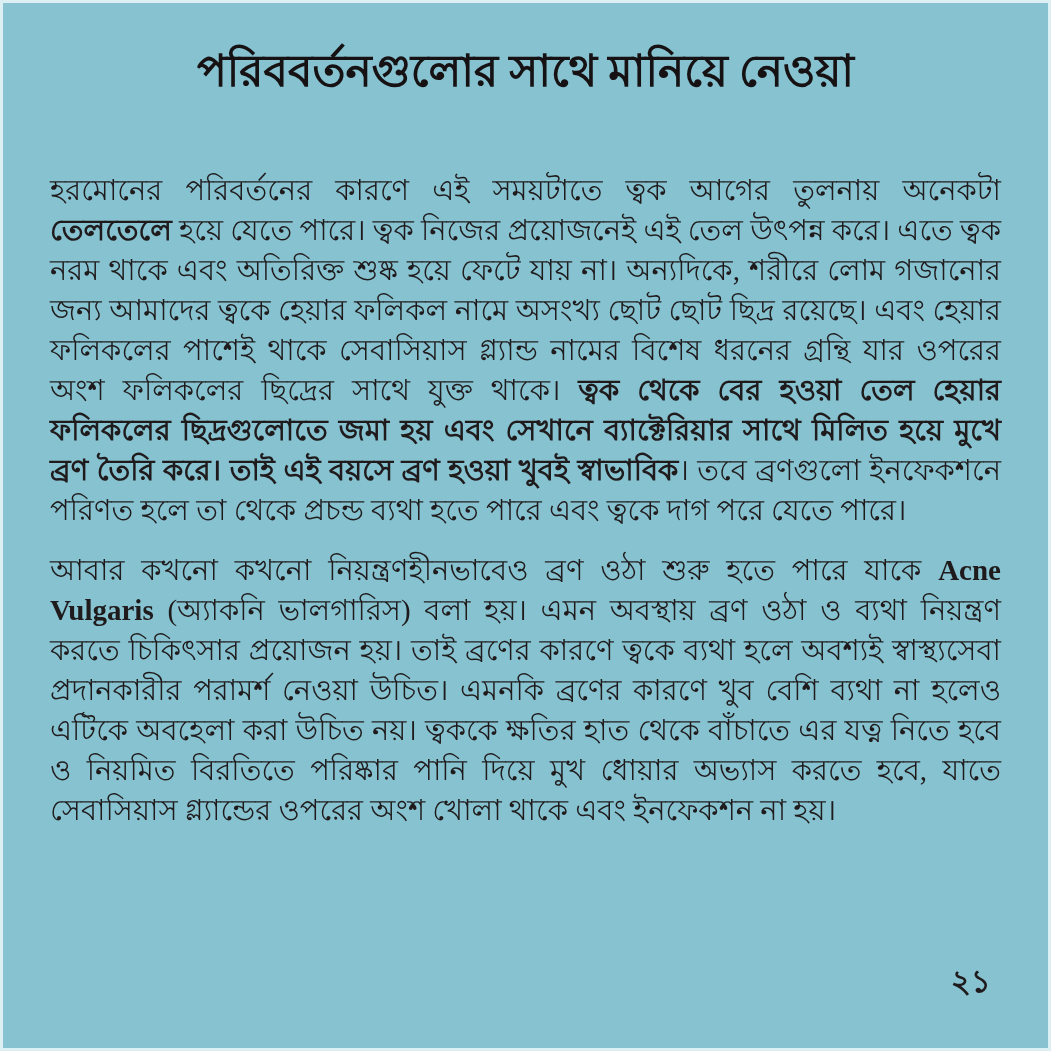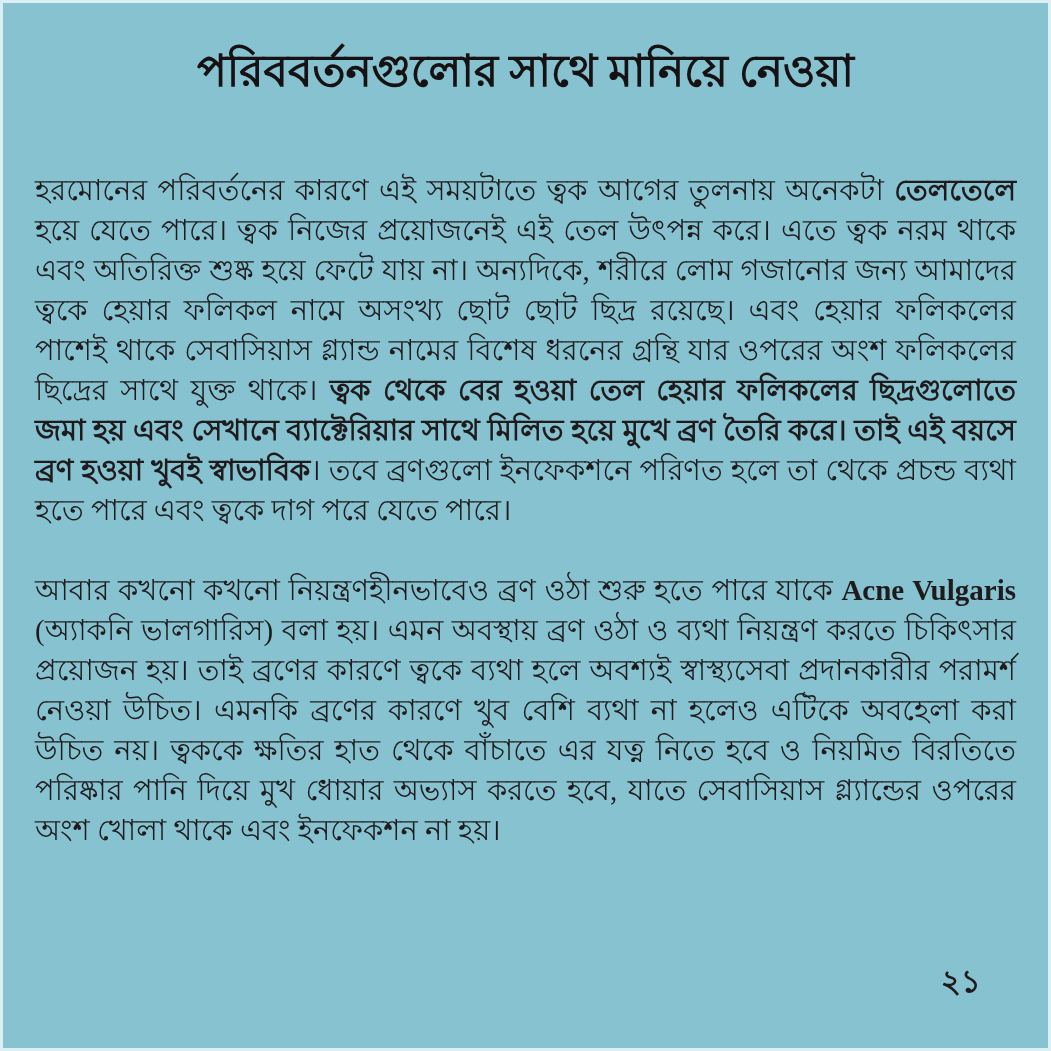--- a/index.html
+++ b/index.html
@@ -23,43 +23,43 @@
     text-align: center;
     font-size: 44px;
     line-height: 60px;
     font-weight: 700;
     color: #161213;
   }
   .title .title-line {
     display: block;
   }
   .body-text {
-    padding: 0 35px;
+    padding: 0 50px;
     margin-top: 68px;
   }
   .para {
     margin: 0;
     font-size: 29px;
     line-height: 40px;
     text-align: justify;
     font-weight: 400;
     color: #1f1b1c;
   }
   .para + .para {
-    margin-top: 40px;
+    margin-top: 20px;
   }
   .run-bold {
     font-weight: 700;
   }
   .run-latin {
     font-family: "Liberation Serif", "DejaVu Serif", serif;
   }
   .page-number {
     position: absolute;
-    right: 70px;
+    right: 60px;
     bottom: 42px;
     font-size: 31px;
     font-weight: 600;
     color: #1f1b1c;
   }
 </style>
 </head>
 <body>
 
 <div class="page">

